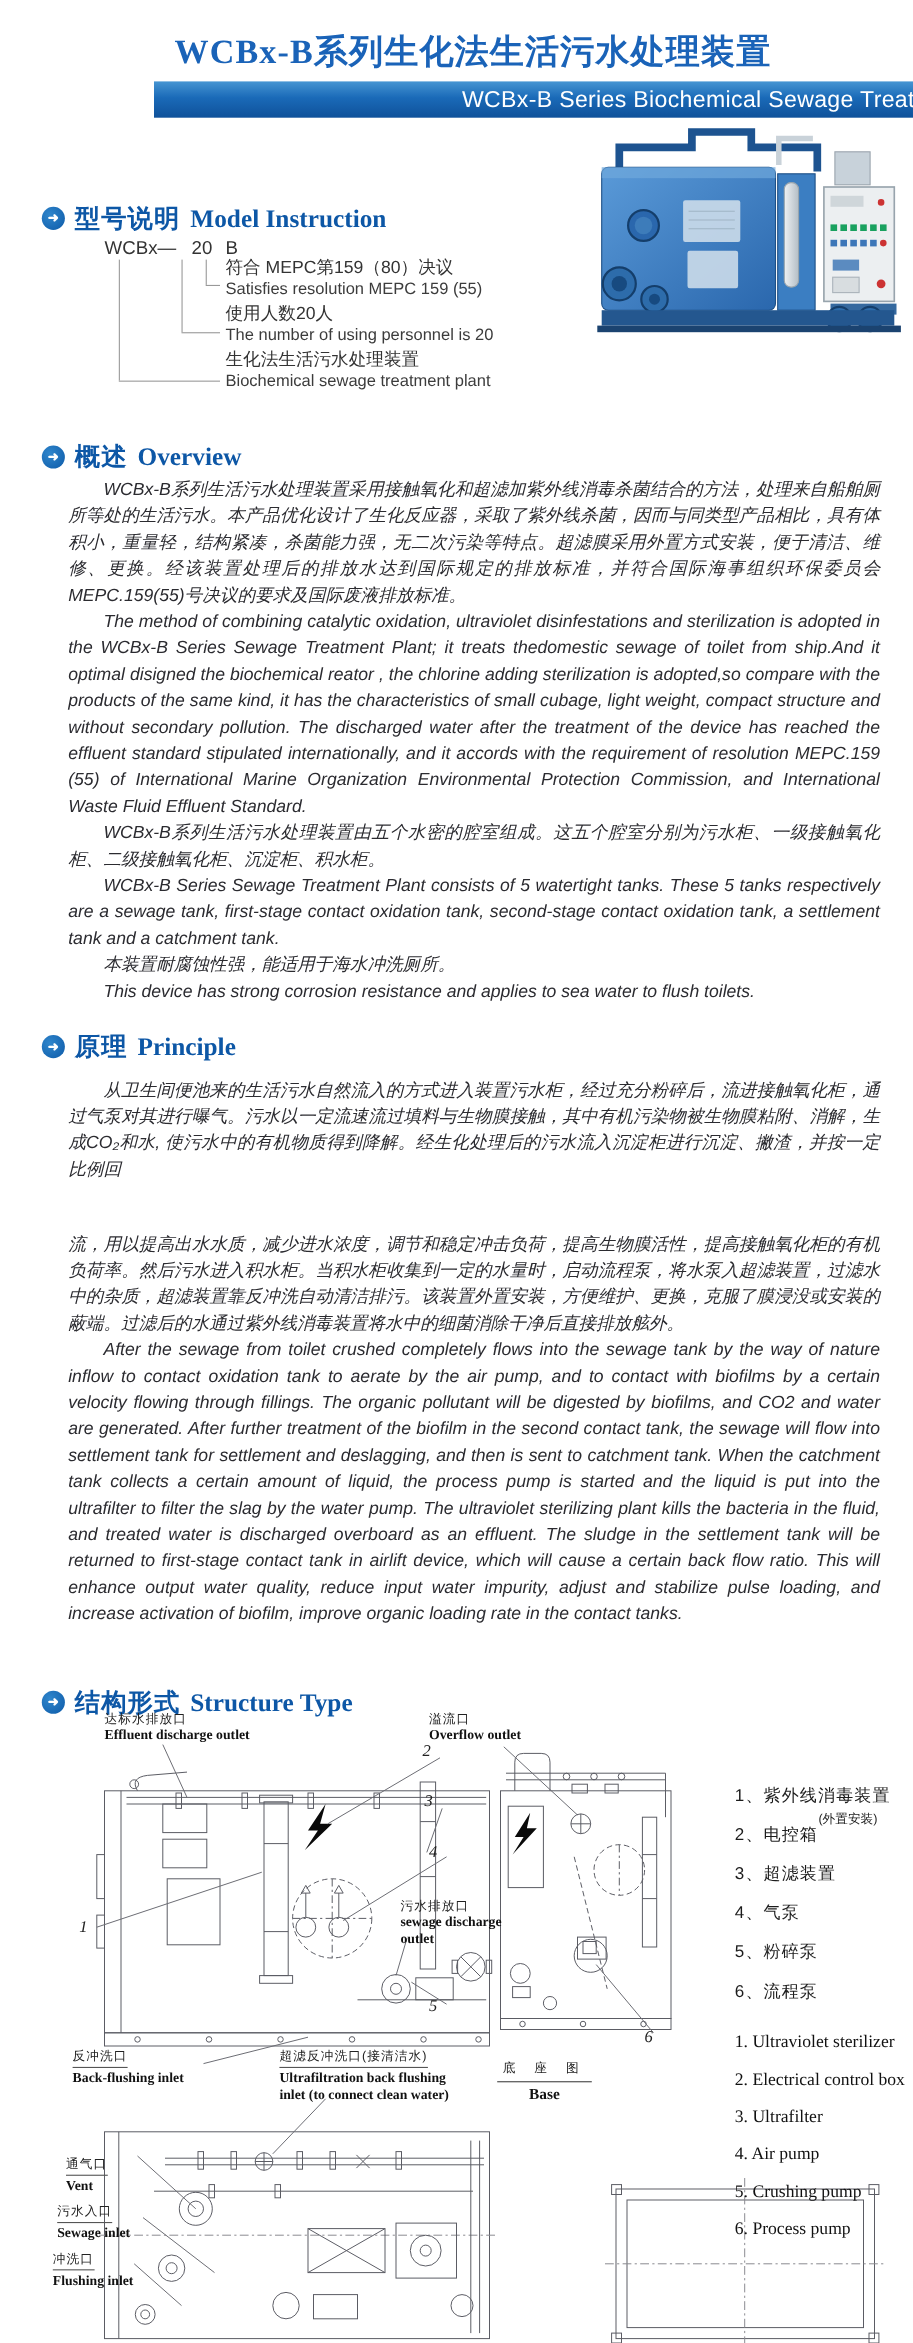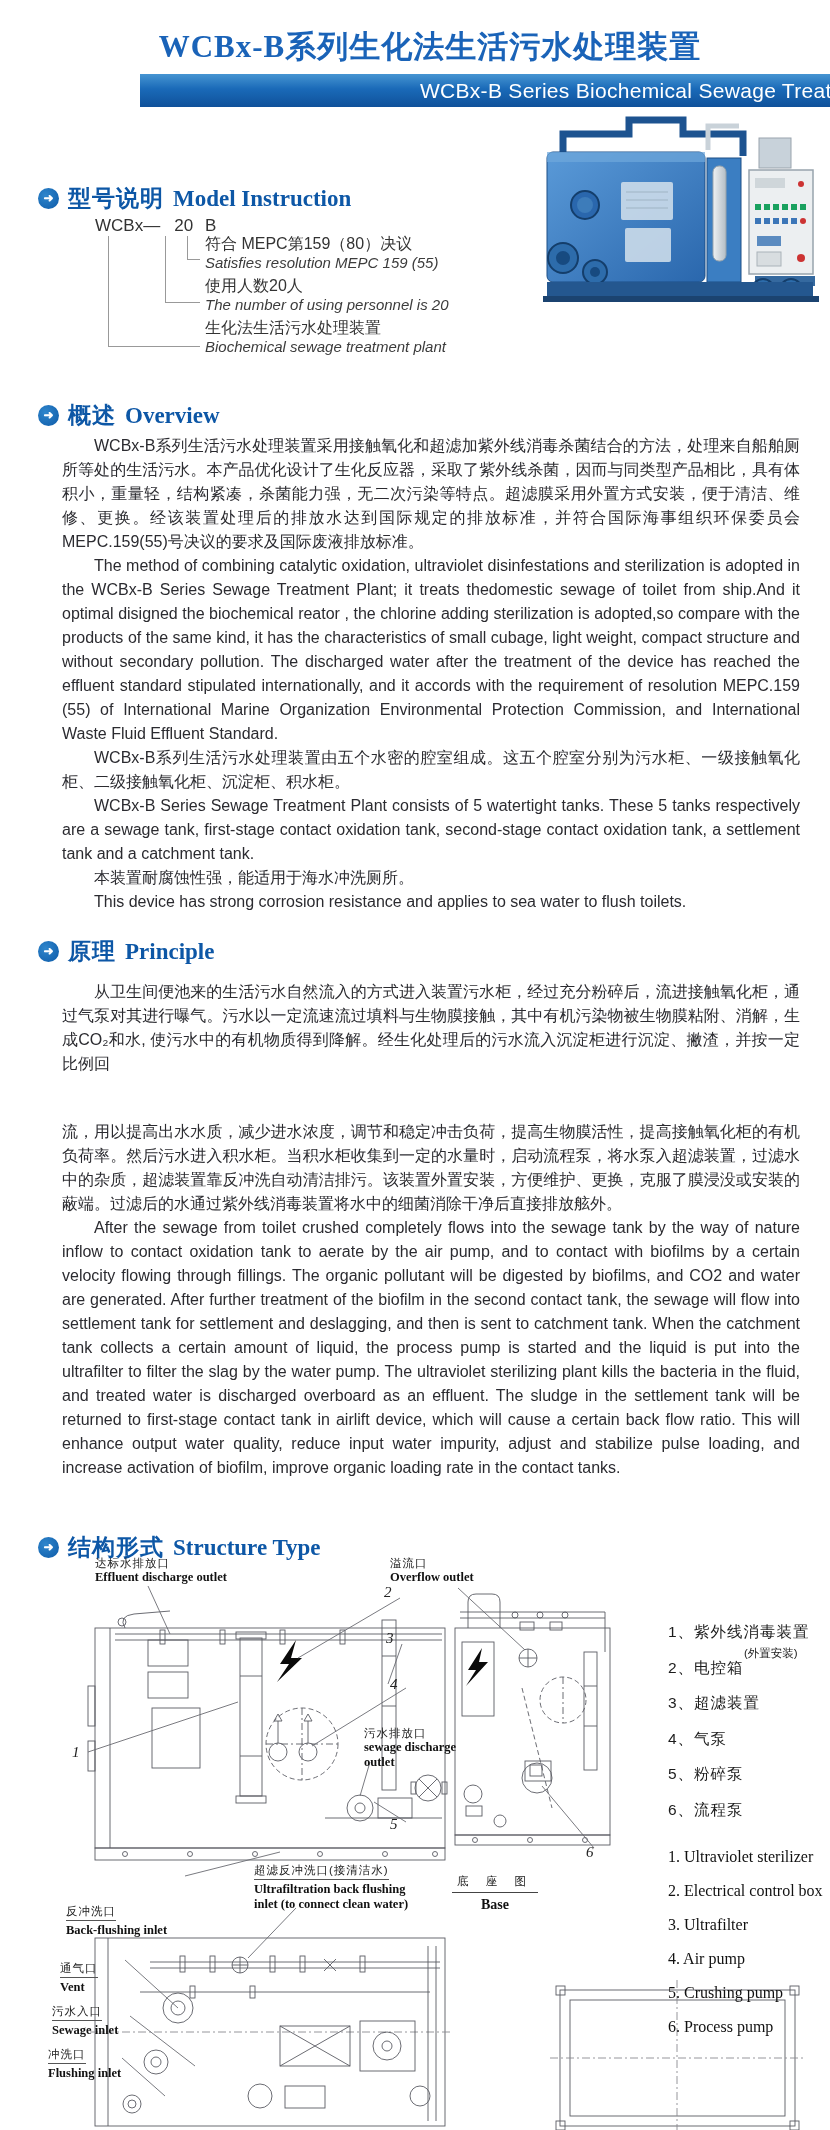--- a/index.html
+++ b/index.html
@@ -15,23 +15,23 @@
             background:radial-gradient(circle at 35% 35%,#2f86cc,#0d5aa8);
             color:#fff;font-size:12px;line-height:21px;text-align:center;font-weight:bold;}
   .sec-cn{font-size:23px;font-weight:bold;color:#0d57a6;letter-spacing:1px;}
   .sec-en{font-size:23px;font-weight:bold;color:#0d57a6;font-family:"Liberation Serif",serif;}
   .mcode{position:absolute;left:95px;top:216px;font-size:17px;color:#333;}
   .mcode .num{margin-left:14px;margin-top:48px;} .mcode .suf{margin-left:12px;}
   .vline{position:absolute;border-left:1px solid #999;width:0;}
   .hline{position:absolute;border-top:1px solid #999;height:0;}
   .mlabel{position:absolute;left:205px;}
   .mlabel .cn{font-size:16px;color:#333;line-height:19px;}
-  .mlabel .en{font-size:15px;color:#3c3c3c;line-height:19px;font-style:italic;}
+  .mlabel .en{font-size:15px;color:#3c3c3c;line-height:19px;}
   .textcol{position:absolute;left:62px;width:738px;font-size:16px;line-height:24px;color:#2b2b30;text-align:justify;}
-  .textcol p{margin:0;text-indent:2em;}
+  .textcol p{margin:0;text-indent:2em;font-style:italic;}
   .textcol p.noindent{text-indent:0;}
   .pgap{height:44px;}
   .photo{position:absolute;left:533px;top:100px;width:297px;height:205px;}
   .draw{position:absolute;left:30px;top:1556px;width:800px;height:574px;}
   .dlabel{position:absolute;color:#222;}
   .lcn{font-size:11.5px;color:#222;letter-spacing:1px;line-height:14px;}
   .lcn.rule{border-bottom:1px solid #555;padding-bottom:2px;margin-bottom:2px;display:inline-block;}
   .len{font-size:12.5px;font-family:"Liberation Serif",serif;color:#111;line-height:15px;font-weight:bold;}
   .base-label{text-align:center;}
   .base-label .lcn{letter-spacing:7px;border-bottom:1px solid #444;padding-bottom:4px;margin-bottom:2px;display:block;}
@@ -324,21 +324,21 @@
     <div class="len">Effluent discharge outlet</div>
   </div>
   <div class="dlabel" style="left:390px;top:1556px;width:120px;">
     <div class="lcn">溢流口</div>
     <div class="len">Overflow outlet</div>
   </div>
   <div class="dlabel" style="left:364px;top:1726px;width:96px;">
     <div class="lcn">污水排放口</div>
     <div class="len">sewage discharge outlet</div>
   </div>
-  <div class="dlabel" style="left:66px;top:1860px;width:150px;margin-top:41px;">
+  <div class="dlabel" style="left:66px;top:1860px;width:150px;">
     <div><span class="lcn rule">反冲洗口</span></div>
     <div class="len">Back-flushing inlet</div>
   </div>
   <div class="dlabel" style="left:254px;top:1860px;width:178px;">
     <div><span class="lcn rule">超滤反冲洗口(接清洁水)</span></div>
     <div class="len">Ultrafiltration back flushing inlet (to connect clean water)</div>
   </div>
   <div class="dlabel" style="left:60px;top:1958px;width:90px;">
     <div><span class="lcn rule">通气口</span></div>
     <div class="len">Vent</div>

